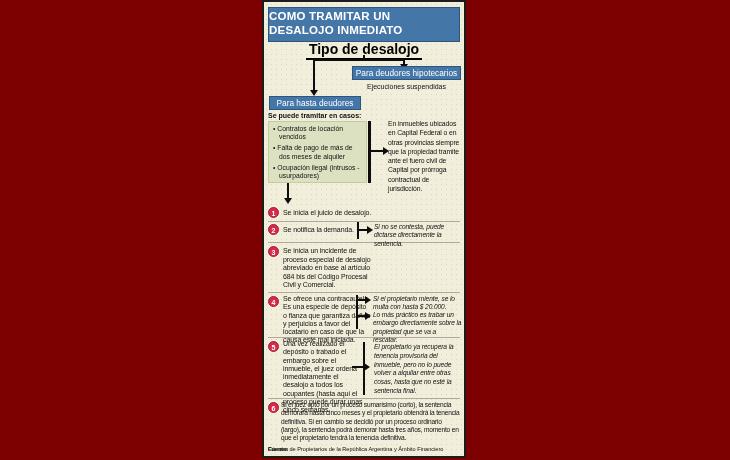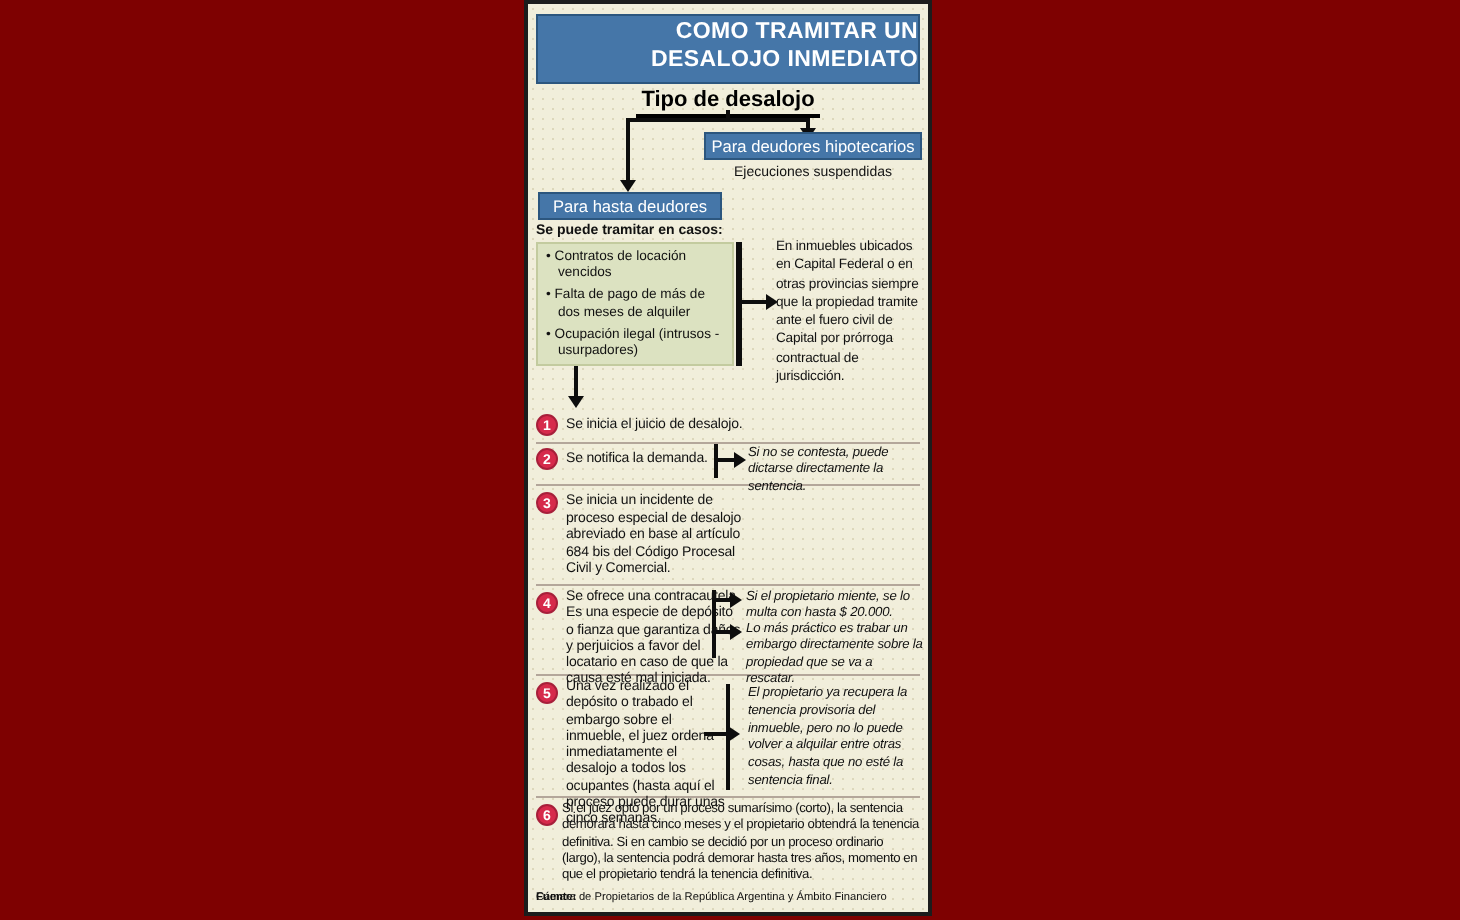--- a/index.html
+++ b/index.html
@@ -15,26 +15,26 @@
     background-image:radial-gradient(circle,#ddd7ba 0.6px,transparent 0.7px);
     background-size:5px 5px;
     border:2px solid #1c1c1c;
   }
   .panel *{position:absolute;box-sizing:border-box;}
   
   .hdr{
     left:4px;top:5px;width:192px;height:35px;
     background:#4576a8;border:1px solid #2c567e;
     color:#fff;font-weight:bold;font-size:11.5px;line-height:13.5px;
-    text-align:right;letter-spacing:0.2px;padding-top:2px;
+    text-align:left;letter-spacing:0.2px;padding-top:2px;
   }
   .hdr span{position:static;white-space:pre-line;}
   
   .root{left:0;top:38px;width:200px;text-align:center;}
-  .root span{position:static;display:inline-block;font-size:11px;font-weight:bold;
+  .root span{position:static;display:inline-block;font-size:14px;font-weight:bold;
     border-bottom:2px solid #000;padding:0 3px 1px;}
   
   .ln{background:#0d0d0d;}
   .stem{left:99px;top:53px;width:2px;height:5px;}
   .hbar{left:50px;top:57px;width:91px;height:2px;}
   .rvert{left:139px;top:57px;width:2px;height:6px;}
   .lvert{left:49px;top:57px;width:2px;height:32px;}
   .head-down{width:0;height:0;border-left:4px solid transparent;border-right:4px solid transparent;border-top:6px solid #0d0d0d;}
   .rhead{left:136px;top:62px;}
   .lhead{left:46px;top:88px;}

